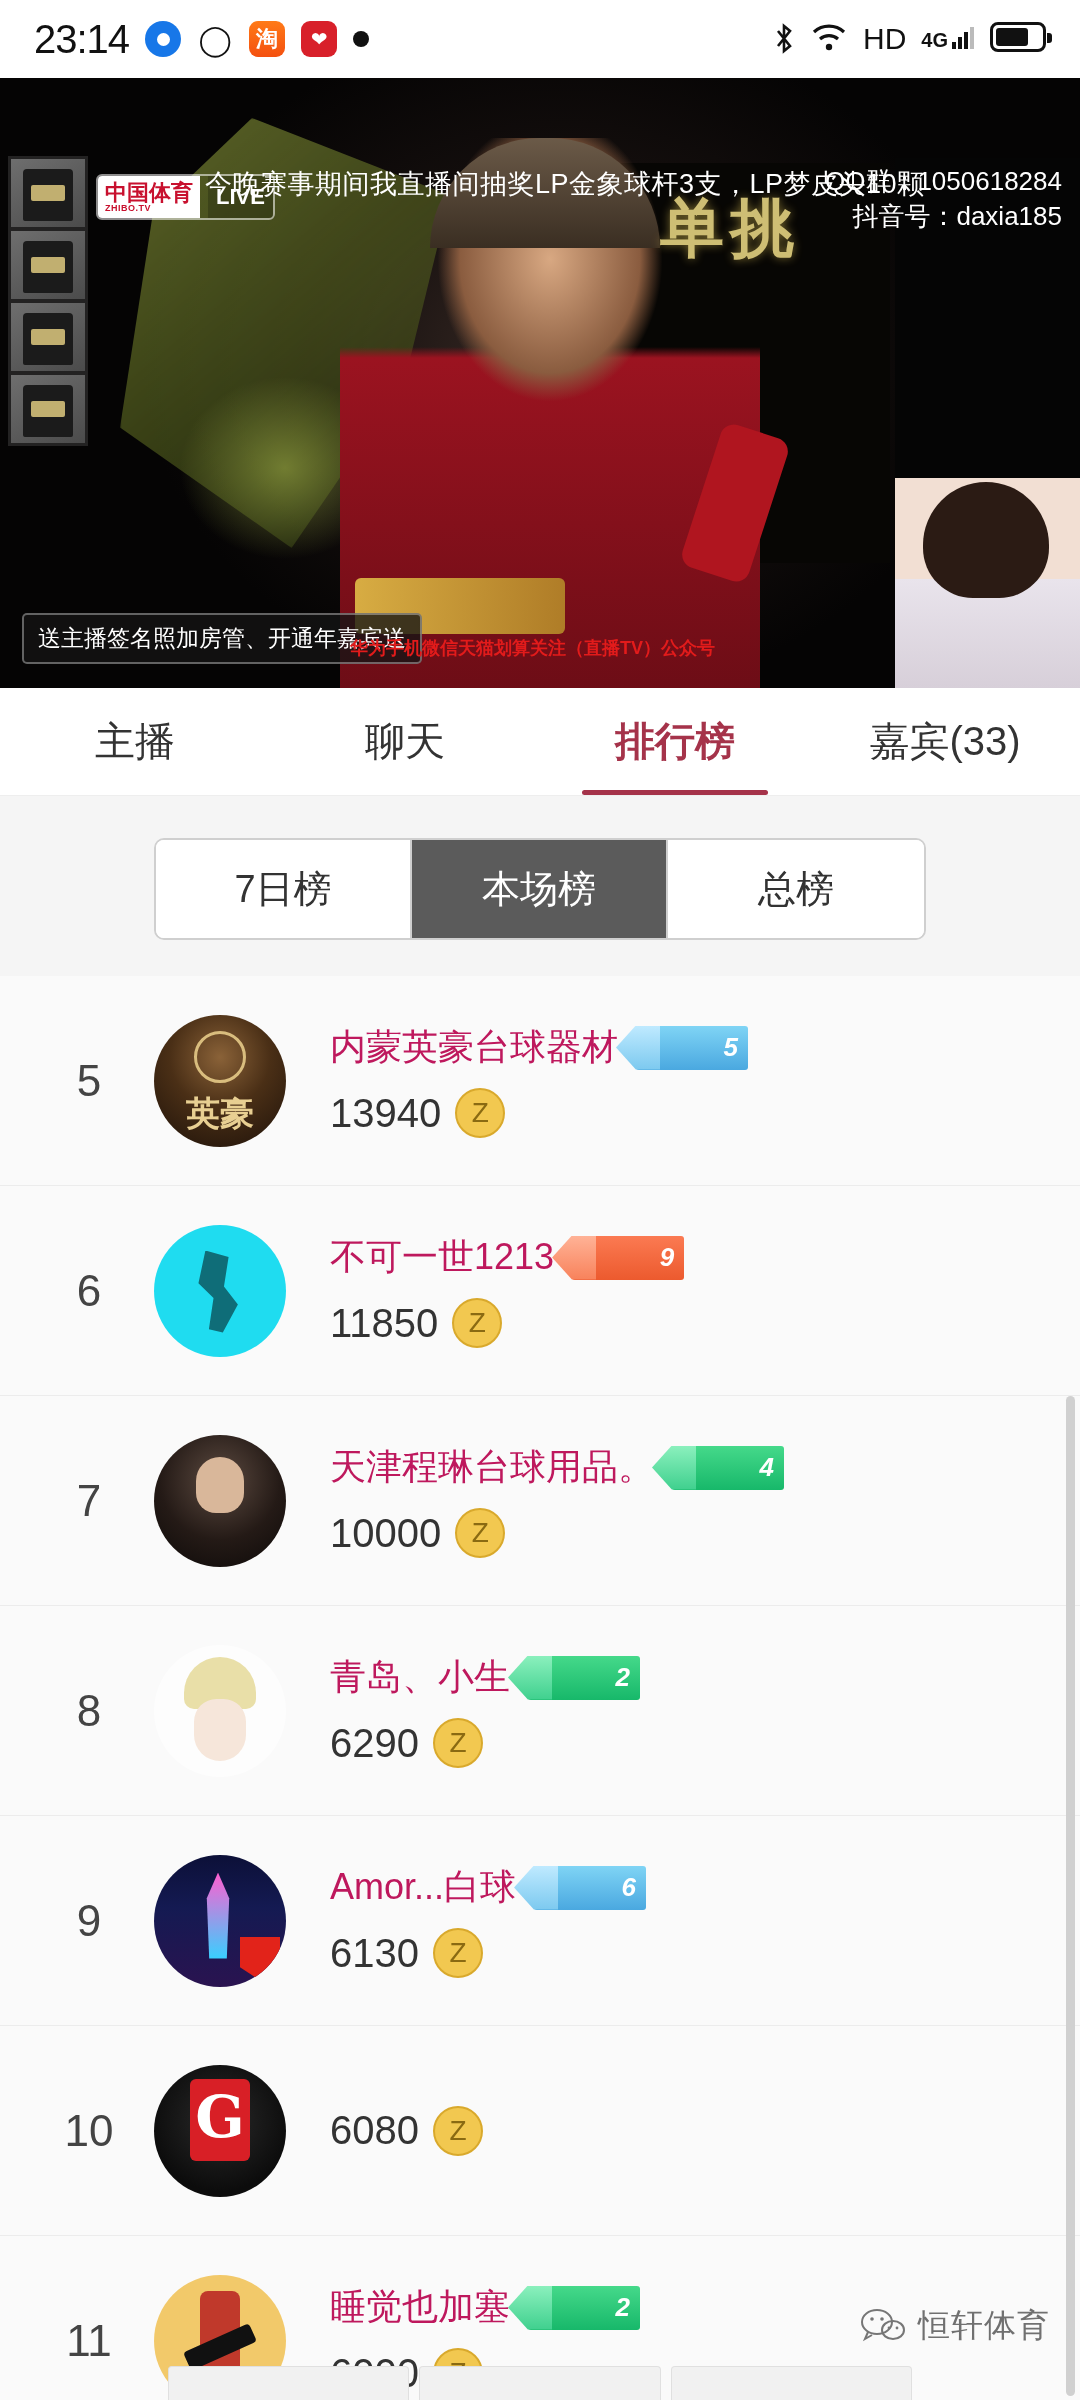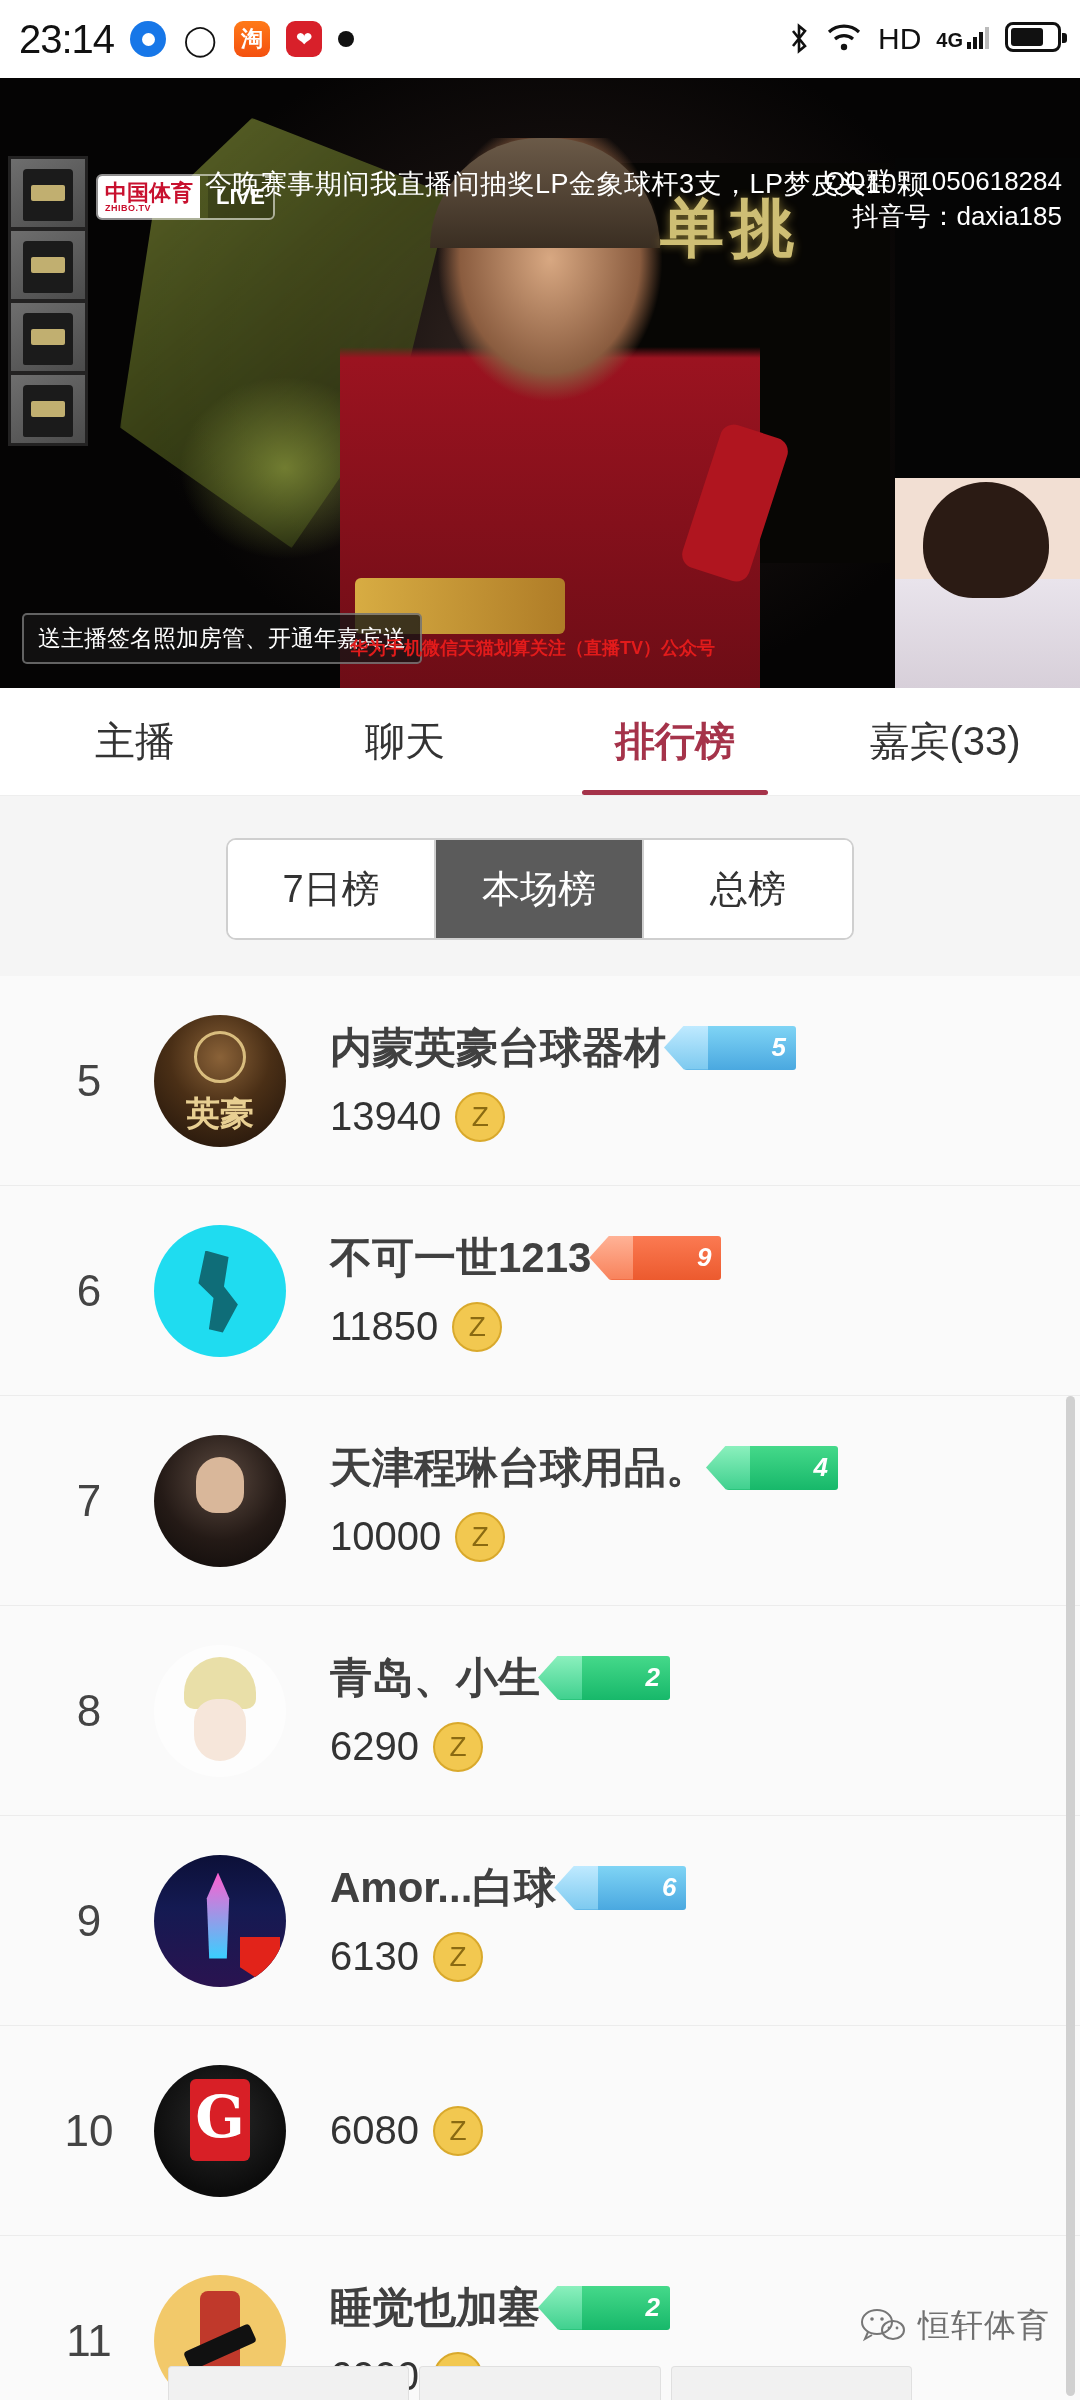--- a/index.html
+++ b/index.html
@@ -5,21 +5,21 @@
   * { margin:0; padding:0; box-sizing:border-box; }
   html,body { width:1080px; height:2400px; }
   body {
     font-family:"Liberation Sans","DejaVu Sans",sans-serif;
     background:#ffffff; overflow:hidden; position:relative;
   }
 
   
   .statusbar{
     height:78px; width:100%; background:#ffffff;
-    display:flex; align-items:center; padding:0 19px;
+    display:flex; align-items:center; padding:0 34px;
   }
   .sb-left{ display:flex; align-items:center; gap:16px; }
   .sb-clock{ font-size:40px; color:#111; letter-spacing:-1px; font-family:"Liberation Sans",sans-serif;}
   .sb-ico{ width:36px; height:36px; display:inline-flex; align-items:center; justify-content:center; font-size:24px;}
   .ico-blue{ background:#1777e8; border-radius:50%; position:relative;}
   .ico-blue::after{content:"";position:absolute;width:13px;height:13px;border-radius:50%;background:#fff;}
   .ico-qq{ color:#111; font-size:30px; }
   .ico-tao{ background:linear-gradient(180deg,#ff7a18,#f4500f); border-radius:9px; color:#fff; font-size:22px; font-weight:bold;}
   .ico-heart{ background:#d8202a; border-radius:9px; color:#fff; font-size:20px;}
   .ico-dot{ width:16px;height:16px;border-radius:50%;background:#111;display:inline-block;}
@@ -83,33 +83,33 @@
   .tabs{height:108px;display:flex;align-items:center;background:#fff;border-bottom:1px solid #eee;}
   .tab{flex:1;text-align:center;font-size:40px;color:#333;position:relative;height:100%;
        display:flex;align-items:center;justify-content:center;}
   .tab.active{color:#a5334a;font-weight:bold;}
   .tab.active::after{content:"";position:absolute;bottom:0;left:50%;transform:translateX(-50%);
        width:186px;height:5px;background:#a5334a;border-radius:3px;}
 
   
   .seg-wrap{background:#f5f5f5;padding:42px 0 36px;display:flex;justify-content:center;}
   .seg{display:flex;border:2px solid #cfcfcf;border-radius:10px;overflow:hidden;background:#fff;}
-  .seg-btn{width:208px;height:98px;display:flex;align-items:center;justify-content:center;
+  .seg-btn{width:256px;height:98px;display:flex;align-items:center;justify-content:center;
      font-size:38px;color:#333;border-right:2px solid #cfcfcf;background:#fff;}
   .seg-btn:last-child{border-right:none;}
   .seg-btn.active{background:#5b5b5b;color:#fff;}
 
   
   .list{background:#fafafa;position:relative;}
   .row{display:flex;align-items:center;height:210px;border-bottom:1px solid #ececec;padding-left:24px;background:#fafafa;}
   .rank{width:130px;text-align:center;font-size:44px;color:#444;flex-shrink:0;font-family:"Liberation Sans",sans-serif;}
   .avatar{width:132px;height:132px;border-radius:50%;flex-shrink:0;overflow:hidden;position:relative;background:#ddd;}
   .info{margin-left:44px;display:flex;flex-direction:column;gap:16px;}
   .name-line{display:flex;align-items:center;gap:18px;}
-  .uname{font-size:42px;color:#404040;white-space:nowrap;font-weight:bold;}
+  .uname{font-size:36px;color:#be185d;white-space:nowrap;}
   .lvl{position:relative;height:44px;min-width:112px;padding:0 10px 0 34px;display:flex;align-items:center;justify-content:flex-end;
        color:#fff;font-size:26px;font-style:italic;font-weight:bold;border-radius:3px;}
   .lvl::before{content:"";position:absolute;left:-20px;top:0;width:44px;height:44px;
        clip-path:polygon(0 50%,45% 0,100% 0,100% 100%,45% 100%);}
   .lvl.green{background:linear-gradient(180deg,#45d98a,#17b86a);}
   .lvl.green::before{background:linear-gradient(180deg,#8bf0bd,#3fd08e);}
   .lvl.blue{background:linear-gradient(180deg,#7fd4f5,#4aa8e0);}
   .lvl.blue::before{background:linear-gradient(180deg,#bfeaff,#7cc9ef);}
   .lvl.orange{background:linear-gradient(180deg,#fb7a52,#ec5a2e);}
   .lvl.orange::before{background:linear-gradient(180deg,#ffb296,#f8825b);}

